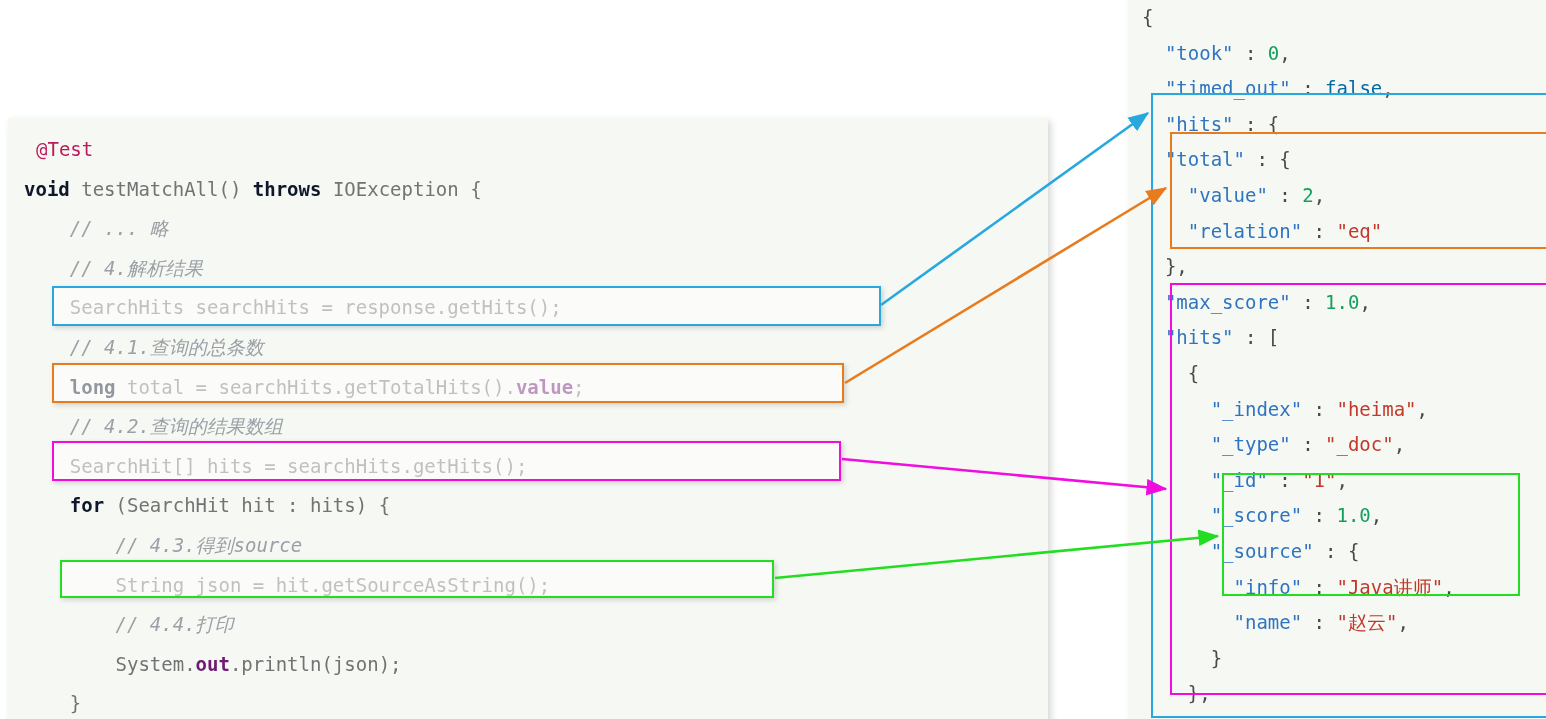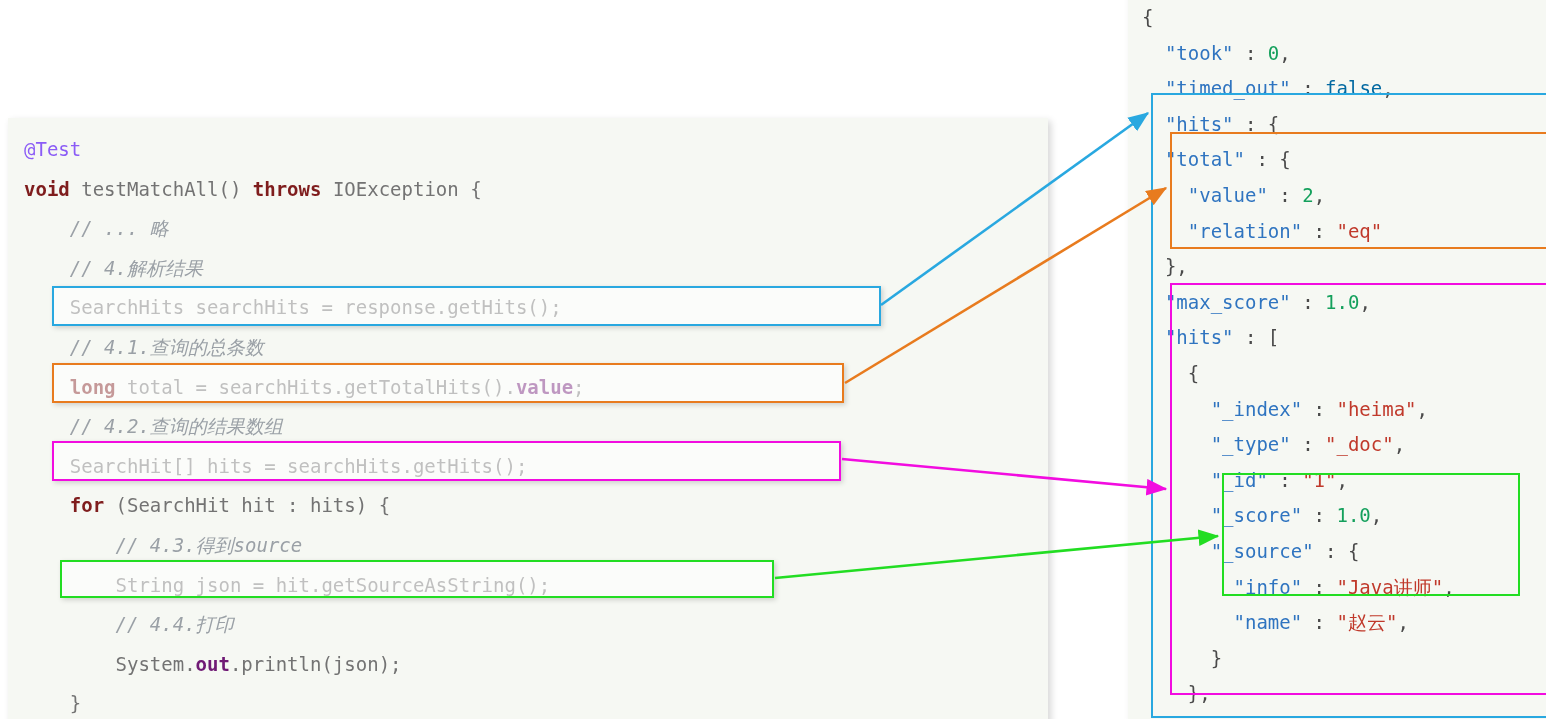--- a/index.html
+++ b/index.html
@@ -44,22 +44,22 @@
     left: 16px;
     top: 12px;
     font-size: 19px;
     line-height: 39.6px;
     white-space: pre;
     color: #24292e;
     letter-spacing: 0px;
   }
   .code-lines .ln { display: block; height: 39.6px; }
 
-  .kw      { color: #7f1d1d; font-weight: bold; }
-  .ann     { color: #8b5cf6; }
+  .kw      { color: #0f172a; font-weight: bold; }
+  .ann     { color: #be185d; margin-left: 12px; }
   .cmt     { color: #9aa0a6; font-style: italic; }
   .fld     { color: #701a75; font-weight: bold; }
   .plain   { color: #737373; }
 
   
   .json-lines {
     position: absolute;
     left: 14px;
     top: 6px;
     font-size: 19px;

